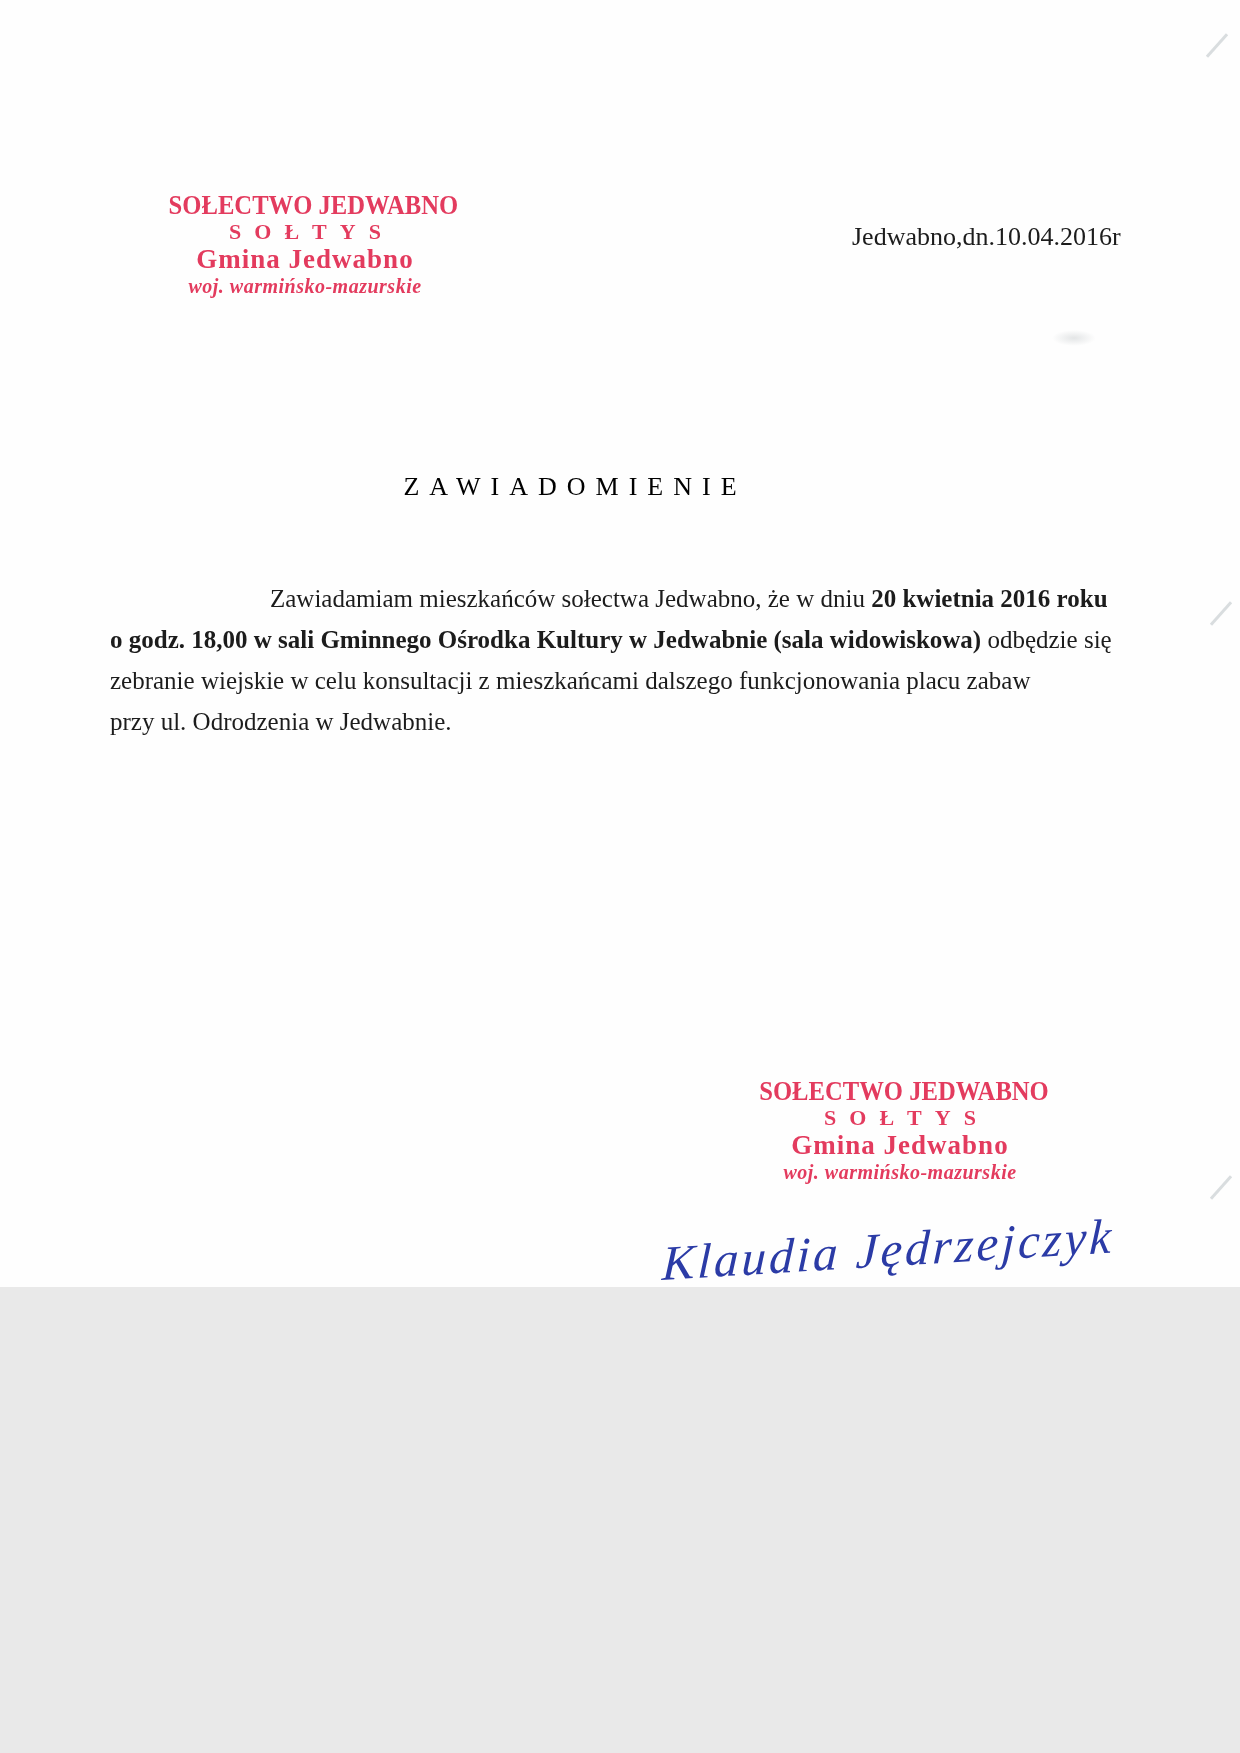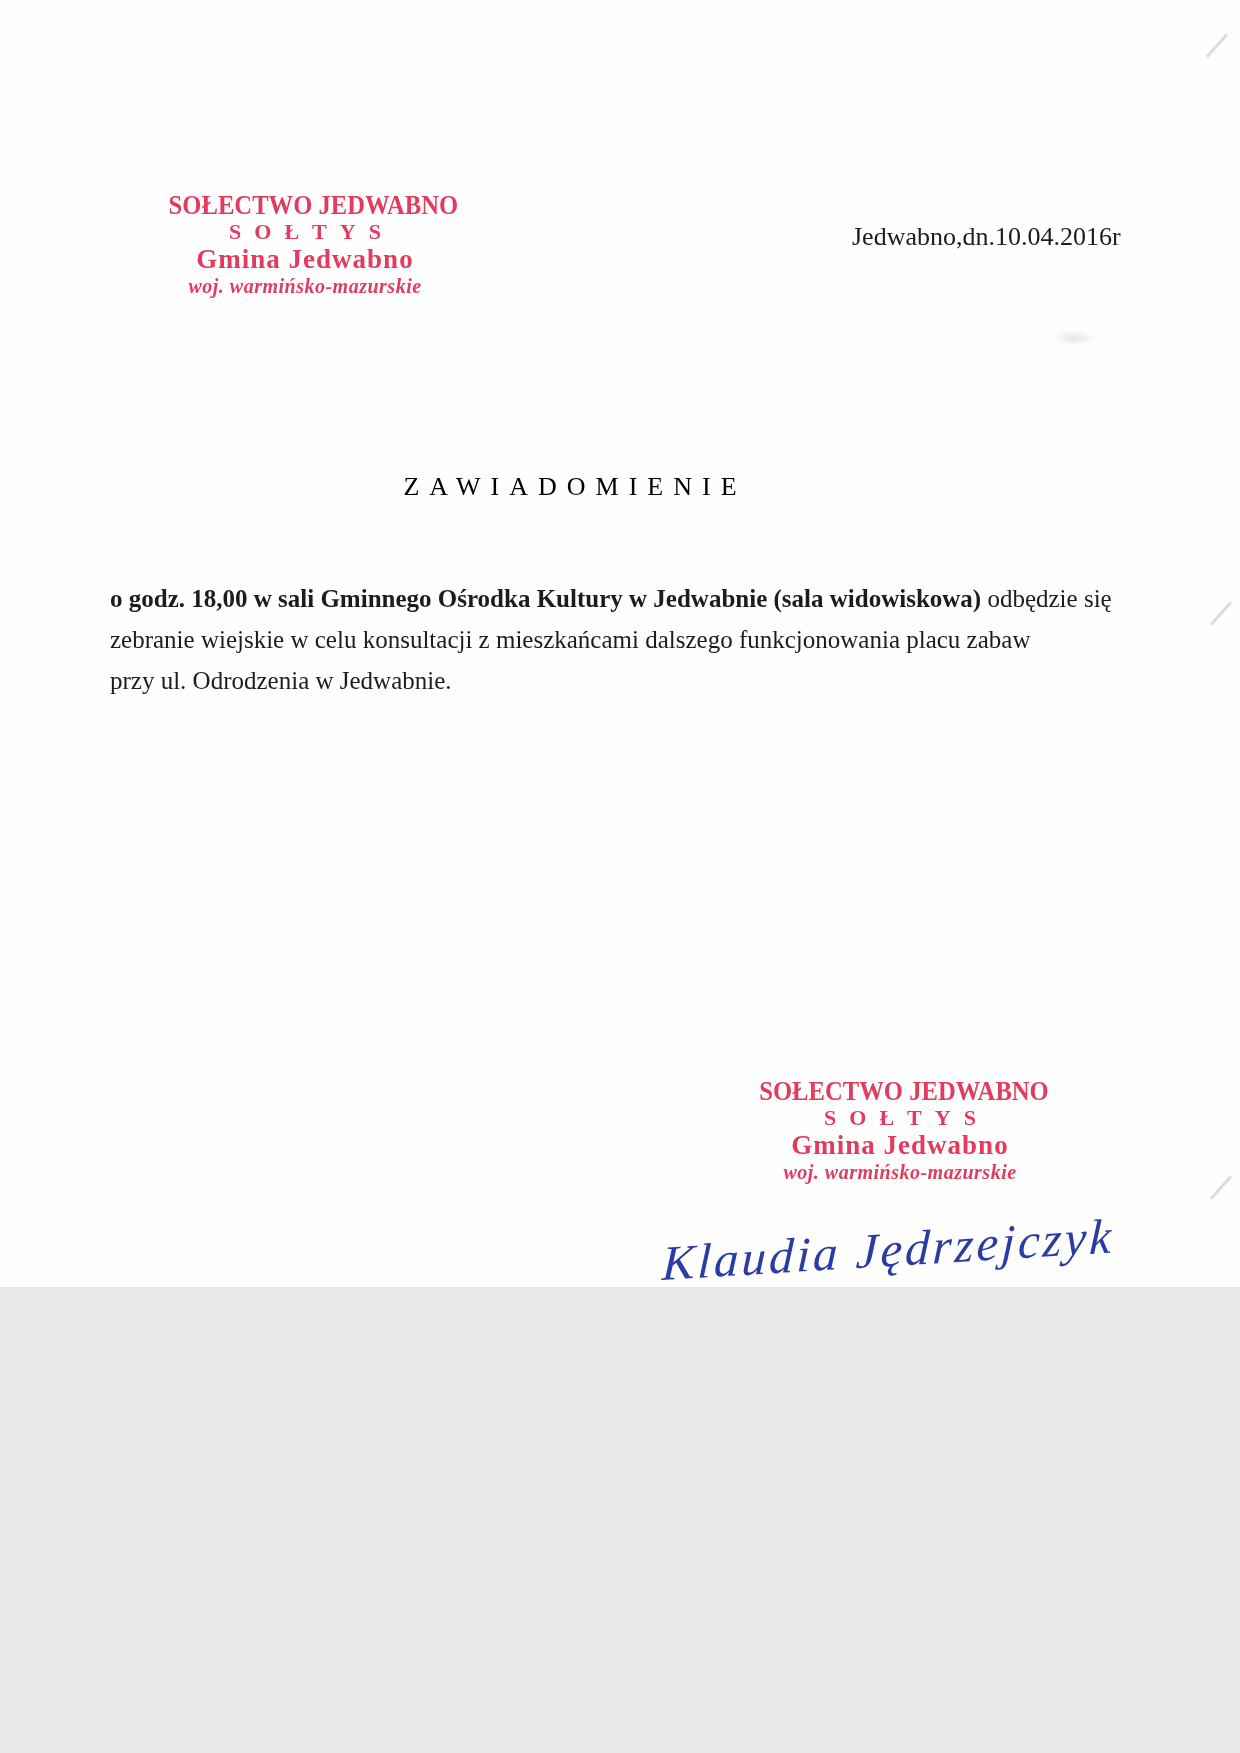--- a/index.html
+++ b/index.html
@@ -109,20 +109,21 @@
     <div class="s-line2">SOŁTYS</div>
     <div class="s-line3">Gmina Jedwabno</div>
     <div class="s-line4">woj. warmińsko-mazurskie</div>
   </div>
 
   <div class="date-line">Jedwabno,dn.10.04.2016r</div>
 
   <div class="doc-title">ZAWIADOMIENIE</div>
 
   <div class="body-block">
+    <div class="body-line indent-1"><span>Zawiadamiam mieszkańców sołectwa Jedwabno, że w dniu </span><span class="b">20 kwietnia 2016 roku</span></div>
     <div class="body-line"><span class="b">o godz. 18,00 w sali Gminnego Ośrodka Kultury w Jedwabnie (sala widowiskowa)</span><span> odbędzie się</span></div>
     <div class="body-line">zebranie wiejskie w celu konsultacji z mieszkańcami dalszego funkcjonowania placu zabaw</div>
     <div class="body-line">przy ul. Odrodzenia w Jedwabnie.</div>
   </div>
 
   <div class="stamp stamp-bottom" style="color: rgb(226, 49, 86);">
     <div class="s-line1">SOŁECTWO JEDWABNO</div>
     <div class="s-line2">SOŁTYS</div>
     <div class="s-line3">Gmina Jedwabno</div>
     <div class="s-line4">woj. warmińsko-mazurskie</div>

